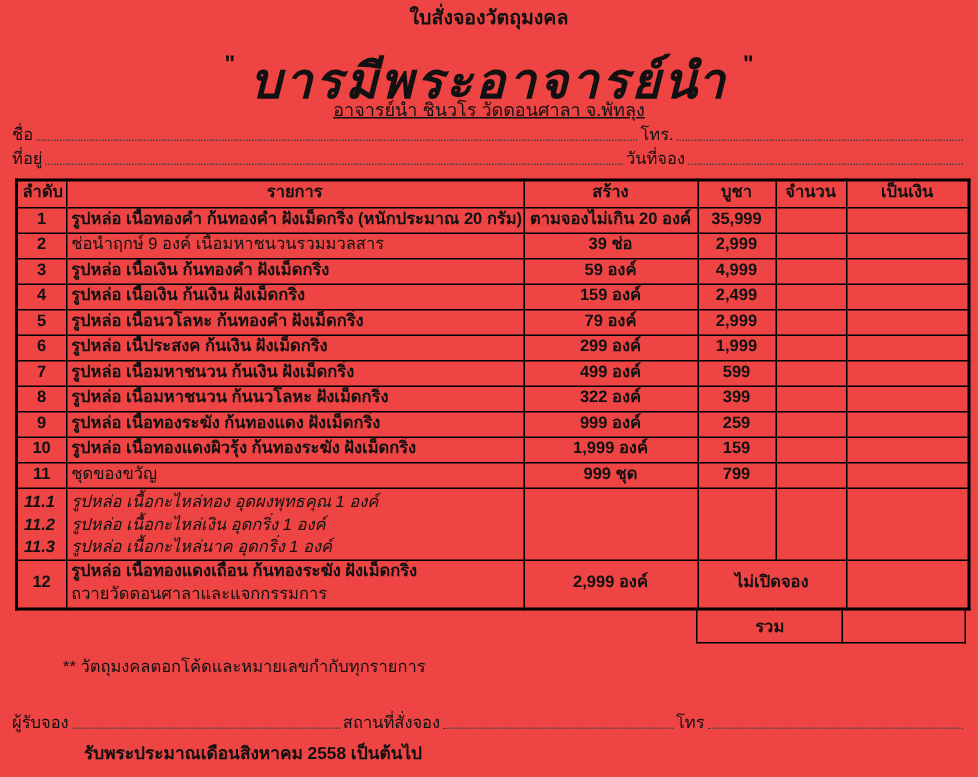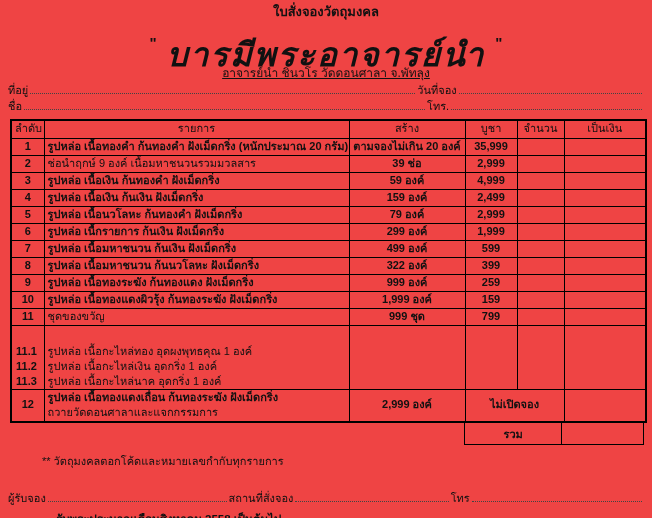--- a/index.html
+++ b/index.html
@@ -28,26 +28,26 @@
   .dotrow .lbl { line-height:14px; white-space:nowrap; }
   .dots { border-bottom:1.5px dotted #444; margin:0 2px 3px 2px; }
   .g21 { flex-grow:2.1; } .g10 { flex-grow:1; }
   .f1 { flex-grow:1.05; } .f2 { flex-grow:0.9; } .f3 { flex-grow:1.0; }
 
   
   table { border-collapse:collapse; table-layout:fixed; width:637px;
           margin:6px 0 0 2px; border:2px solid #000; }
   th,td { border:1px solid #000; font-size:11px; line-height:1.25;
           padding:0 3px; height:17px; overflow:hidden; white-space:nowrap; }
-  thead th { height:18px; font-weight:normal; text-align:center; }
+  thead th { height:18px; font-weight:bold; text-align:center; }
   .c { text-align:center; }
   .b { font-weight:bold; }
   .num { text-align:center; font-weight:bold; }
   .item { text-align:left; }
-  tr.sub-block td { height:48px; vertical-align:top; padding-top:18px; font-weight:normal; }
+  tr.sub-block td { height:48px; vertical-align:top; padding-top:2px; font-weight:normal;font-style:italic; }
   tr.sub-block .no-cell div { line-height:15px; font-weight:bold; padding-left:1px; }
   tr.sub-block .item div { line-height:15px; }
   tr.row12 td { height:33px; }
   tr.row12 .item { white-space:normal; }
   tr.row12 .item div { line-height:15px; }
 
   
   .total-row { display:flex; margin-left:456px; }
   .total-cell { width:100px; height:22px; border:1px solid #000; border-top:none;
                 font-size:11px; font-weight:bold; text-align:center; line-height:22px; }
@@ -66,30 +66,30 @@
 
   <div class="hdr">
     <div class="form-title">ใบสั่งจองวัตถุมงคล</div>
     <div class="main-title">
       <span class="q">"</span><span class="ttl">บารมีพระอาจารย์นำ</span><span class="q">"</span>
     </div>
     <div class="subtitle">อาจารย์นำ ชินวโร วัดดอนศาลา จ.พัทลุง</div>
   </div>
 
   <div class="dotrow">
+    <span class="lbl">ชื่อ</span>
+    <span class="dots g21"></span>
+    <span class="lbl">โทร.</span>
+    <span class="dots g10"></span>
+  </div>
+
+  <div class="dotrow">
     <span class="lbl">ที่อยู่</span>
     <span class="dots g21"></span>
     <span class="lbl">วันที่จอง</span>
-    <span class="dots g10"></span>
-  </div>
-
-  <div class="dotrow">
-    <span class="lbl">ชื่อ</span>
-    <span class="dots g21"></span>
-    <span class="lbl">โทร.</span>
     <span class="dots g10"></span>
   </div>
 
   <table>
     <colgroup>
       <col style="width:33px">
         <col style="width:305px">
         <col style="width:116px">
       <col style="width:52px">
         <col style="width:47px">
@@ -146,21 +146,21 @@
     <td class="c b">5</td>
     <td class="item b">รูปหล่อ เนื้อนวโลหะ ก้นทองคำ ฝังเม็ดกริ่ง</td>
     <td class="num">79 องค์</td>
     <td class="num">2,999</td>
     <td></td>
     <td></td>
   </tr>
 
   <tr>
     <td class="c b">6</td>
-    <td class="item b">รูปหล่อ เนื้กรายการ ก้นเงิน ฝังเม็ดกริ่ง</td>
+    <td class="item b">รูปหล่อ เนื้ประสงค ก้นเงิน ฝังเม็ดกริ่ง</td>
     <td class="num">299 องค์</td>
     <td class="num">1,999</td>
     <td></td>
     <td></td>
   </tr>
 
   <tr>
     <td class="c b">7</td>
     <td class="item b">รูปหล่อ เนื้อมหาชนวน ก้นเงิน ฝังเม็ดกริ่ง</td>
     <td class="num">499 องค์</td>

